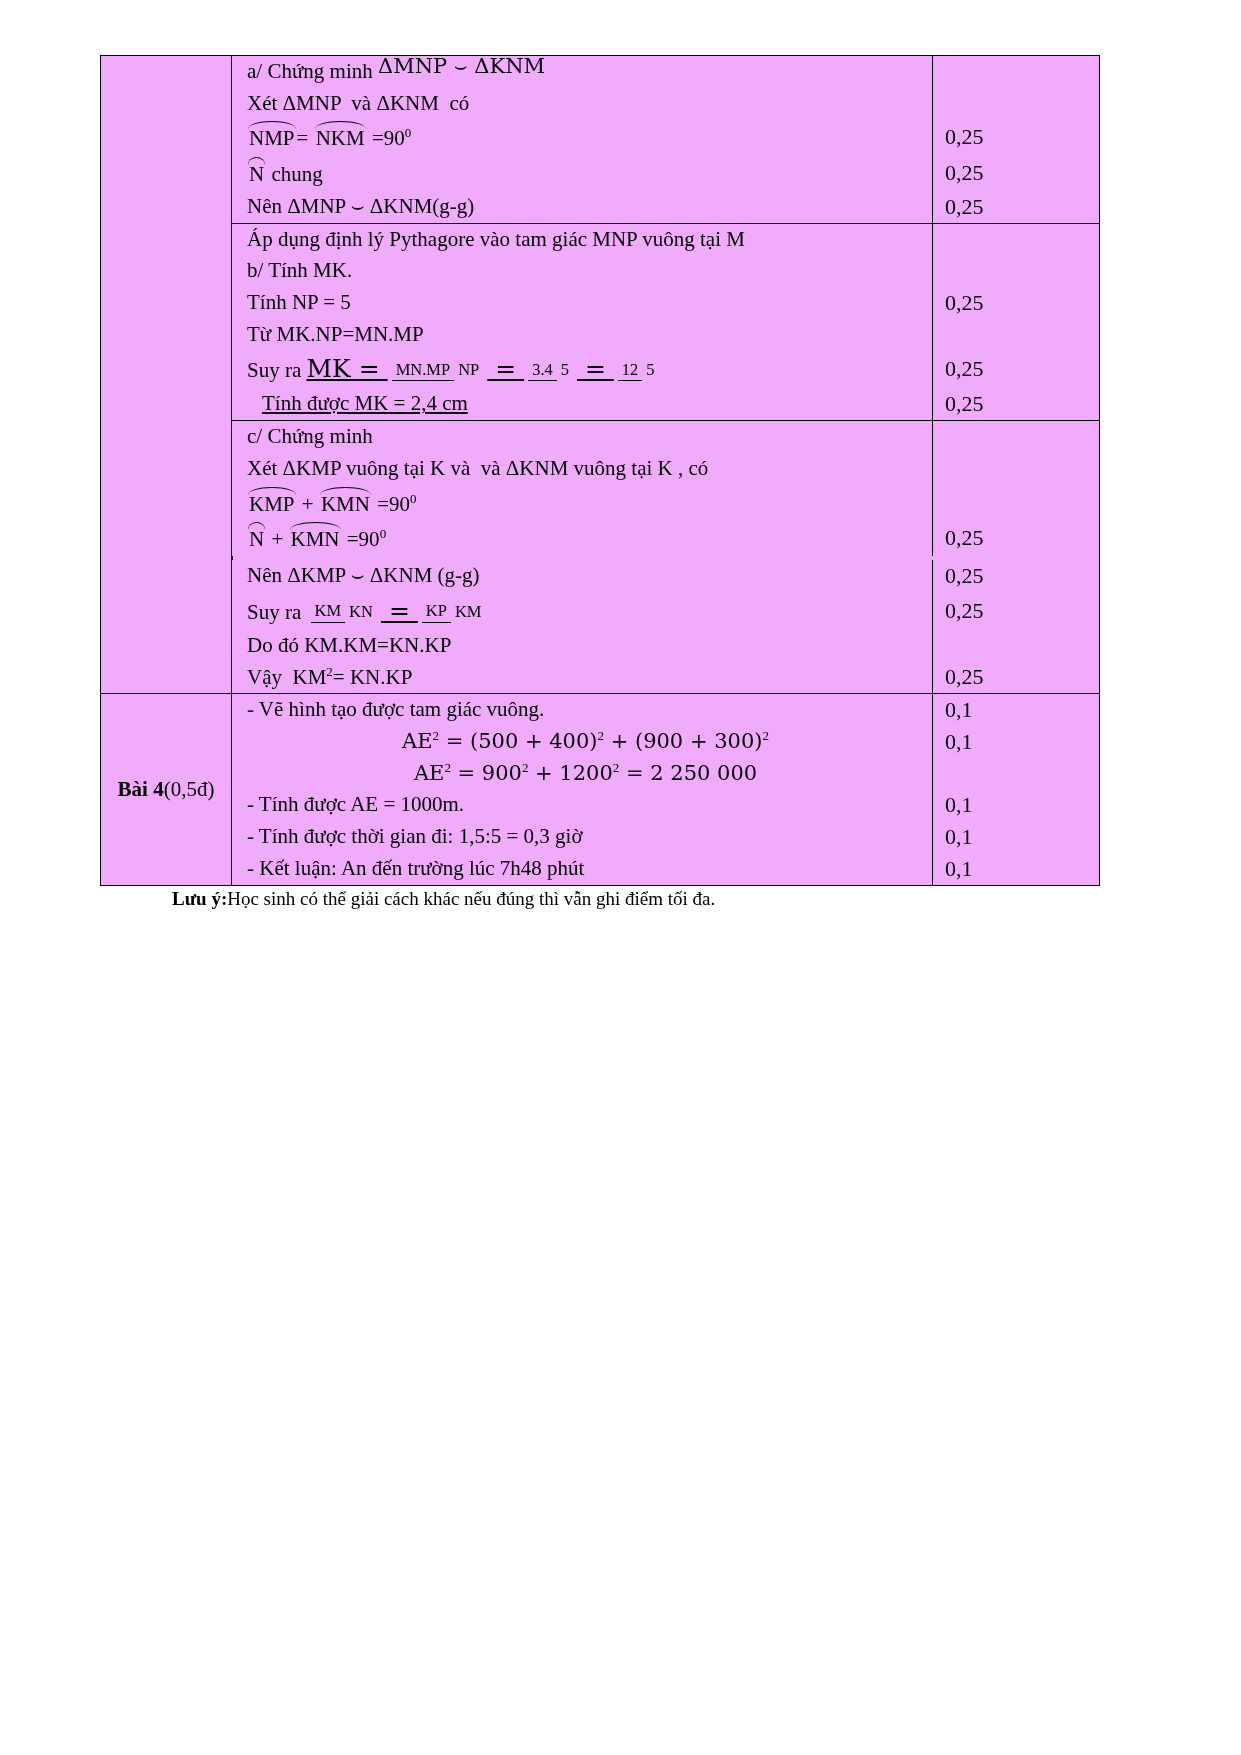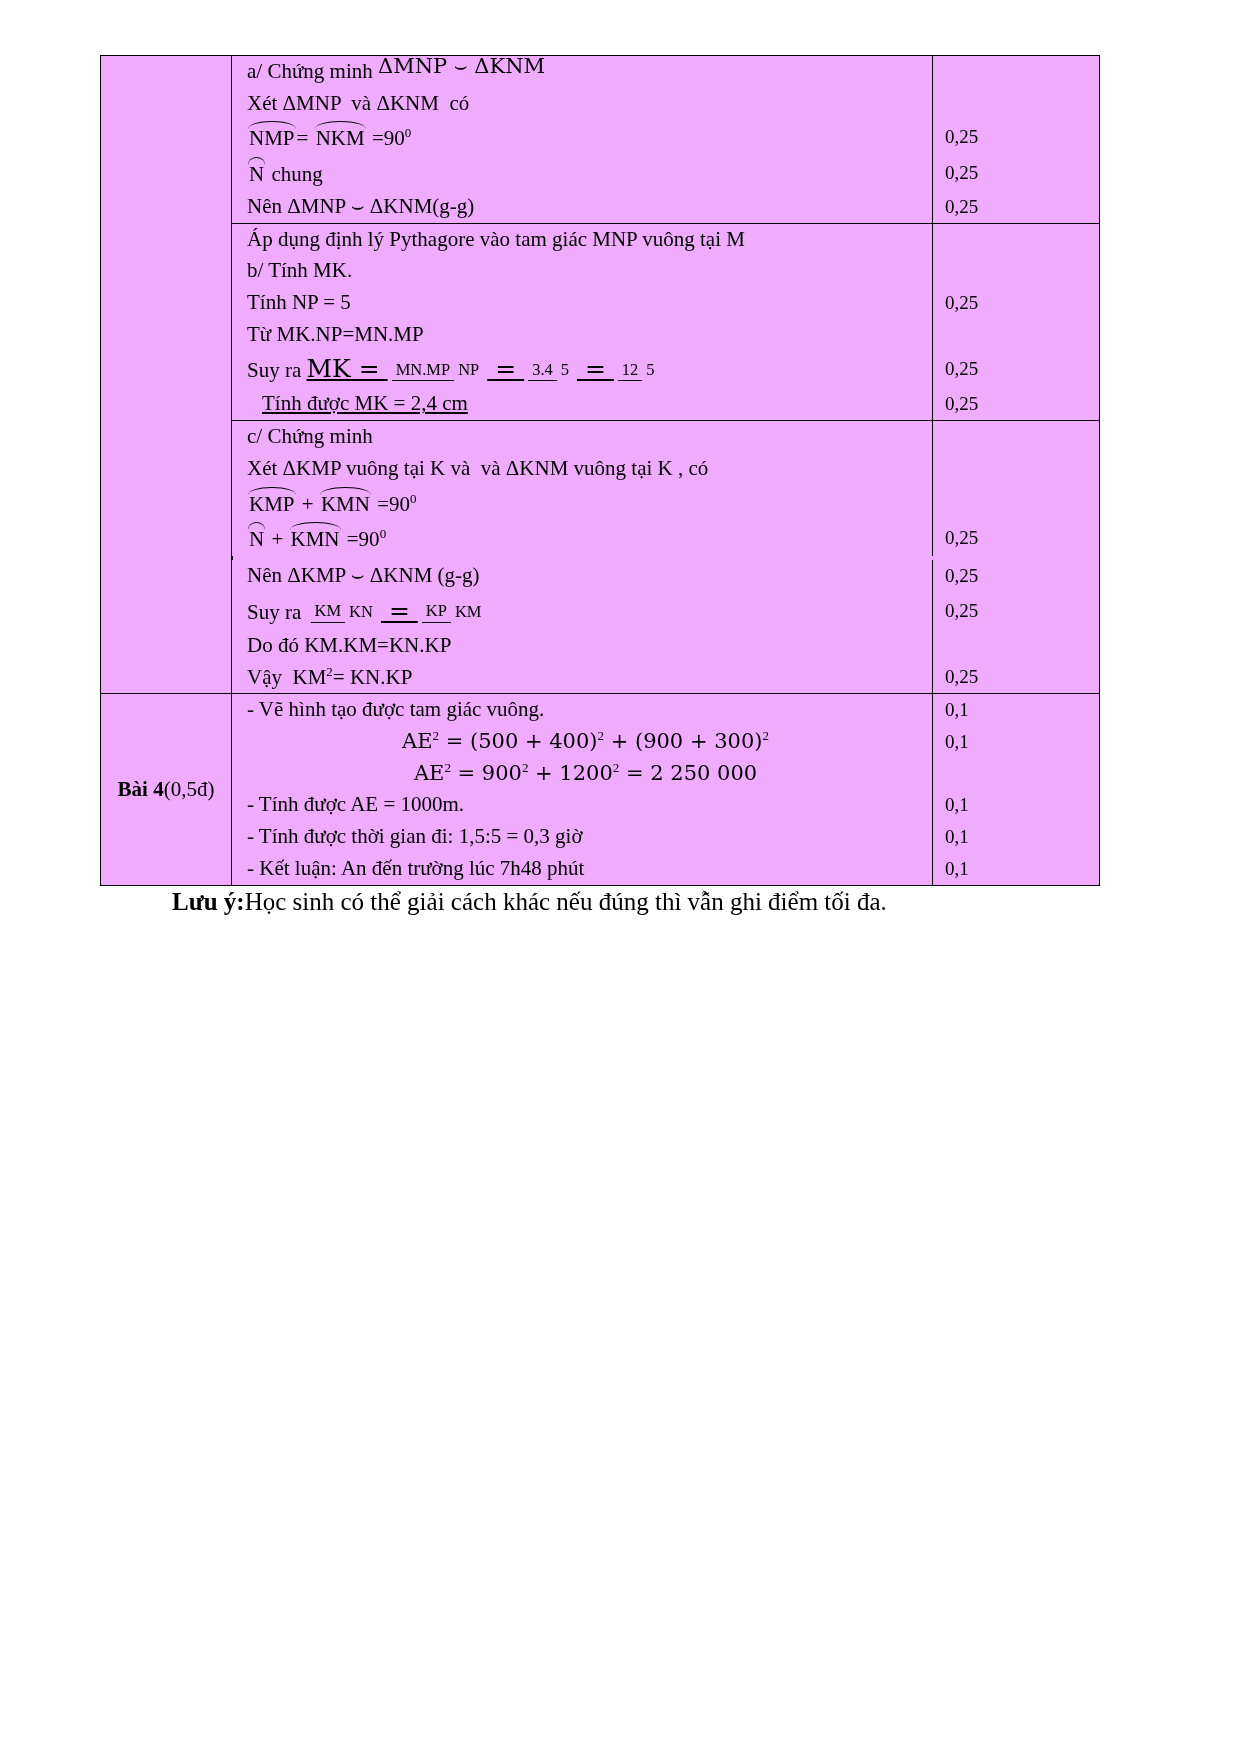--- a/index.html
+++ b/index.html
@@ -40,21 +40,21 @@
     white-space: pre-wrap;
     display: block;
   }
   .g1 .lc { min-height: 27.5px; }
   .lc.center { text-align: center; }
   .lc.indent { padding-left: 30px; text-decoration: underline; }
   .lp {
     width: 167px; flex: none;
     border-left: 1.6px solid #000;
     padding: 2px 6px 2px 12px;
-    font-size: 19px;
+    font-size: 22px;
     display: flex; align-items: center;
   }
   .seg { }
   .math { font-family: "DejaVu Serif", "Liberation Serif", serif; }
   .math.raise { position: relative; top: -5px; display: inline-block; }
   .big { font-size: 25px; font-family: "DejaVu Serif", "Liberation Serif", serif; text-decoration: underline; }
   .sup { vertical-align: super; font-size: 13px; line-height: 1; }
   .hat { position: relative; display: inline-block; padding: 4px 2px 0 2px; }
   .hat::before {
     content: "";
@@ -68,21 +68,21 @@
     display: inline-flex; align-items: center;
     vertical-align: middle;
     font-size: 16.5px; line-height: 1.25;
     margin: 3px 4px; position: relative; top: -2px;
   }
   .frac .fn { border-bottom: 1.5px solid #000; padding: 0 4px; }
   .frac .fd { padding: 0 4px; }
   .note-line {
     position: absolute;
     left: 172px; top: 888px;
-    font-size: 25px;
+    font-size: 19px;
     white-space: pre-wrap;
   }
   .note-line b { font-weight: bold; }
 </style>
 </head>
 <body>
 
 <div class="doc-table" id="table-root">
     <div class="trow g0">
       <div class="glabel"></div>

